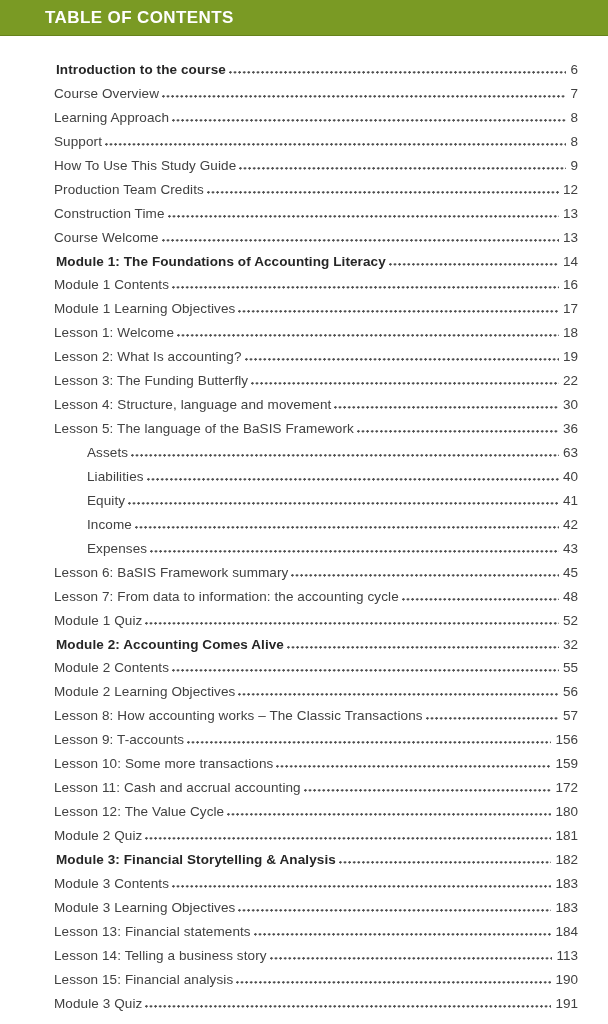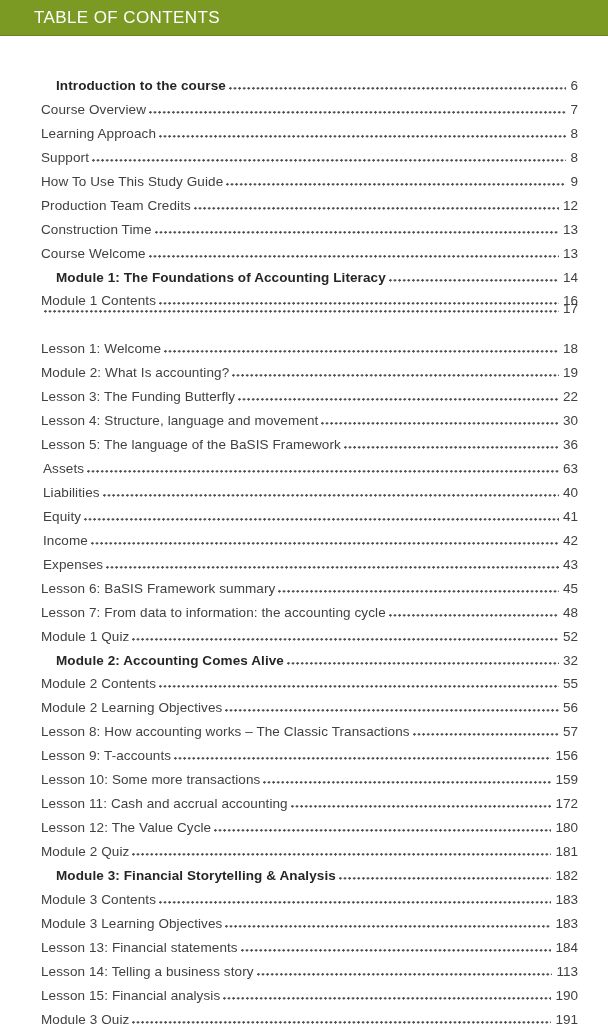--- a/index.html
+++ b/index.html
@@ -19,56 +19,56 @@
   }
 
   .header-bar {
     position: absolute; top: 0; left: 0;
     width: 608px; height: 36px;
     background: var(--header-bg);
     border-bottom: 1px solid var(--header-border);
     display: flex; align-items: center;
   }
   .header-title {
-    margin-left: 34px;
+    margin-left: 45px;
     color: var(--header-text);
-    font-weight: normal;
+    font-weight: bold;
     font-size: 17px;
     letter-spacing: 0.4px;
   }
 
   .toc-list {
     position: absolute;
     top: 58px; left: 0;
     width: 608px;
   }
   .toc-row {
     display: flex;
     align-items: baseline;
     height: 23.95px;
     line-height: 23.95px;
     font-size: 13.5px;
     color: var(--body-text);
     padding-right: 30px;
     cursor: pointer;
   }
-  .toc-row .label { white-space: nowrap; letter-spacing: 0.1px; margin-top: 16px; }
+  .toc-row .label { white-space: nowrap; letter-spacing: 0.1px; }
   .toc-row .leader {
     flex: 1 1 auto;
     height: 3px;
     margin: 0 4px 0 3px;
     background-image: radial-gradient(circle at 1.4px 1.4px, var(--dots) 1.02px, rgba(0,0,0,0) 1.42px);
     background-size: 4.6px 3px;
     background-repeat: repeat-x;
     background-position: left bottom;
   }
   .toc-row .page { white-space: nowrap; }
   .lvl1 { padding-left: 56px; }
-  .lvl2 { padding-left: 41px; }
-  .lvl3 { padding-left: 43px; }
+  .lvl2 { padding-left: 54px; }
+  .lvl3 { padding-left: 87px; }
   .toc-row.bold .label { font-weight: bold; color: var(--bold-text); }
 </style>
 </head>
 <body style="--header-bg: #7A9A24; --header-text: #FFFFFF; --body-text: #414141; --bold-text: #262626; --dots: #4F4F4F;">
 
 <div class="header-bar">
   <div class="header-title">TABLE OF CONTENTS</div>
 </div>
 
 <div class="toc-list">
@@ -116,30 +116,31 @@
     <span class="label">Module 1: The Foundations of Accounting Literacy</span>
     <span class="leader"></span>
     <span class="page">14</span>
   </div>
     <div class="toc-row lvl2">
     <span class="label">Module 1 Contents</span>
     <span class="leader"></span>
     <span class="page">16</span>
   </div>
     <div class="toc-row lvl2">
+    <span class="label">Module 1 Learning Objectives</span>
     <span class="leader"></span>
     <span class="page">17</span>
   </div>
     <div class="toc-row lvl2">
     <span class="label">Lesson 1: Welcome</span>
     <span class="leader"></span>
     <span class="page">18</span>
   </div>
     <div class="toc-row lvl2">
-    <span class="label">Module 2: What Is accounting?</span>
+    <span class="label">Lesson 2: What Is accounting?</span>
     <span class="leader"></span>
     <span class="page">19</span>
   </div>
     <div class="toc-row lvl2">
     <span class="label">Lesson 3: The Funding Butterfly</span>
     <span class="leader"></span>
     <span class="page">22</span>
   </div>
     <div class="toc-row lvl2">
     <span class="label">Lesson 4: Structure, language and movement</span>

